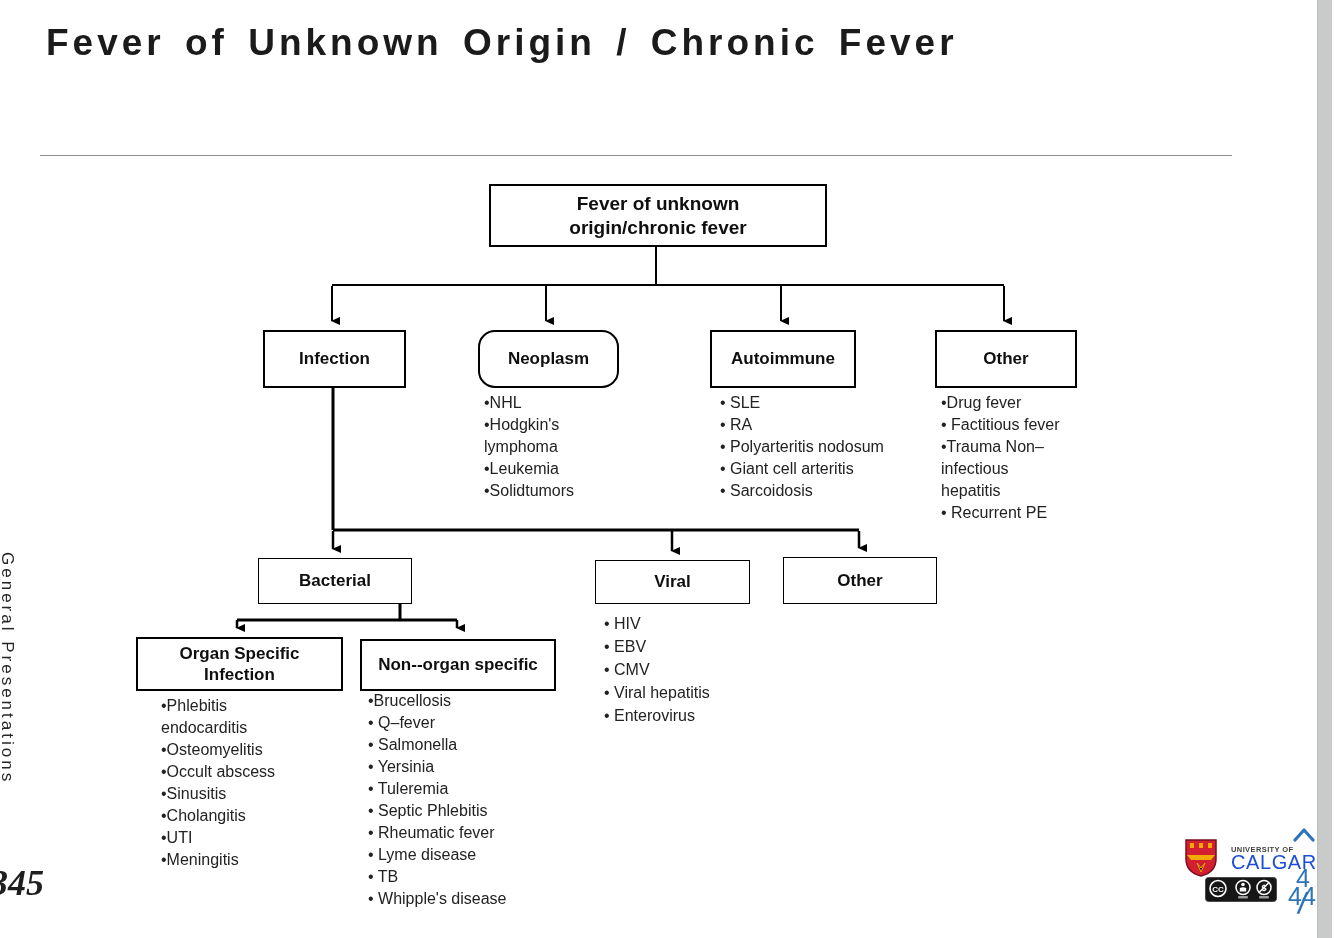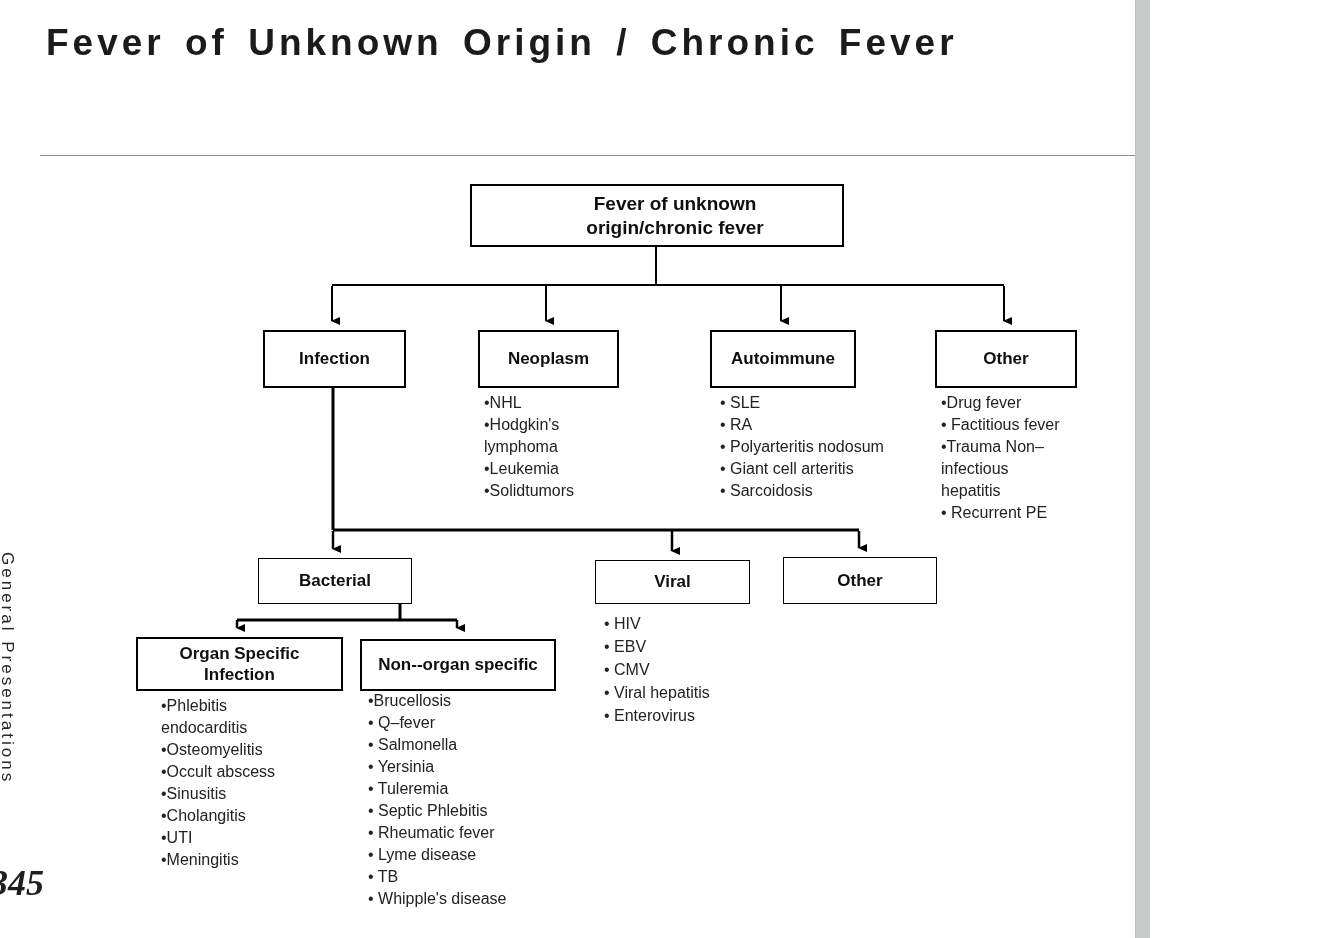--- a/index.html
+++ b/index.html
@@ -1,16 +1,16 @@
 <!DOCTYPE html>
 <html><head>
 <meta charset="utf-8">
 <style>
   html,body{margin:0;padding:0;background:#fff;}
-  .stage{position:relative;width:1150px;height:938px;background:#ffffff;overflow:hidden;
+  .stage{position:relative;width:1332px;height:938px;background:#ffffff;overflow:hidden;
          font-family:"Liberation Sans", sans-serif;color:#1c1c1c;}
   .abs{position:absolute;}
   .title{font-weight:700;font-size:37px;letter-spacing:4px;word-spacing:6px;color:#1b1b1b;white-space:pre;}
   .rule{height:0;border-top:1px solid #8c8c8c;}
   .node{position:absolute;background:#fff;border:2px solid #000;display:flex;align-items:center;
         justify-content:center;text-align:center;font-weight:700;white-space:pre;color:#0f0f0f;line-height:1.25;}
   .node.lv0{font-size:19px;}
   .node.lv1{font-size:17px;}
   .node.lv2{font-size:17px;border-width:1.5px;}
   .node.lv3{font-size:17px;}
@@ -50,25 +50,25 @@
     <path d="M333 384 V530 M333 530 H859" stroke="#000" stroke-width="3" fill="none"></path>
     <path d="M333 531 V549" stroke="#000" stroke-width="2.5" fill="none" marker-end="url(#arrow)"></path>
     <path d="M672 531 V551" stroke="#000" stroke-width="2.5" fill="none" marker-end="url(#arrow)"></path>
     <path d="M859 531 V548" stroke="#000" stroke-width="2.5" fill="none" marker-end="url(#arrow)"></path>
 
     <path d="M400 602 V620 M237 620 H457" stroke="#000" stroke-width="3" fill="none"></path>
     <path d="M237 620 V628" stroke="#000" stroke-width="2.5" fill="none" marker-end="url(#arrow)"></path>
     <path d="M457 620 V628" stroke="#000" stroke-width="2.5" fill="none" marker-end="url(#arrow)"></path>
   </svg>
 
-  <div class="node lv0" style="left:470px;top:184px;width:334px;height:59px;padding-left:36px;">Fever of unknown
+  <div class="node lv0" style="left:489px;top:184px;width:334px;height:59px;">Fever of unknown
 origin/chronic fever</div>
 
   <div class="node lv1" style="left:263px;top:330px;width:139px;height:54px;">Infection</div>
-  <div class="node lv1" style="left:478px;top:330px;width:137px;height:54px;">Neoplasm</div>
+  <div class="node lv1" style="left:478px;top:330px;width:137px;height:54px;border-radius:17px;">Neoplasm</div>
   <div class="node lv1" style="left:710px;top:330px;width:142px;height:54px;">Autoimmune</div>
   <div class="node lv1" style="left:935px;top:330px;width:138px;height:54px;">Other</div>
 
   <div class="list" style="left:720px;top:392px;">
     <div class="li">• SLE</div>
     <div class="li">• RA</div>
     <div class="li">• Polyarteritis nodosum</div>
     <div class="li">• Giant cell arteritis</div>
     <div class="li">• Sarcoidosis</div>
   </div>

